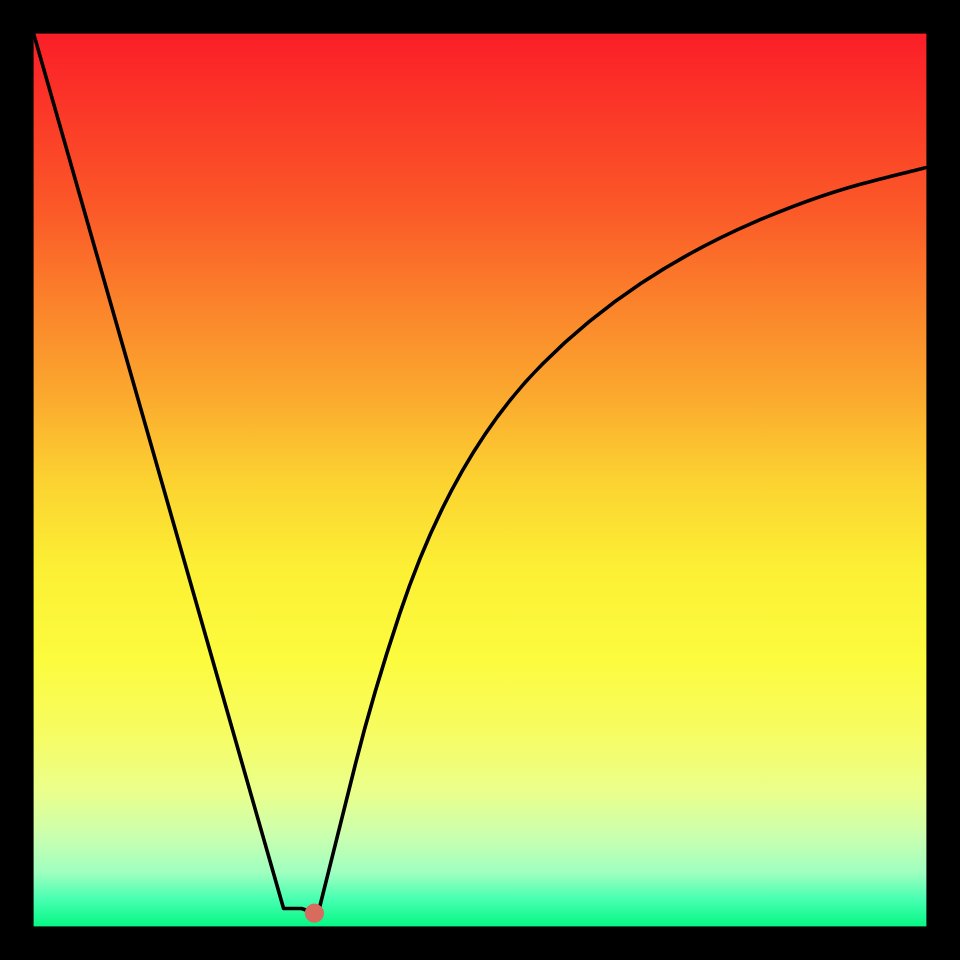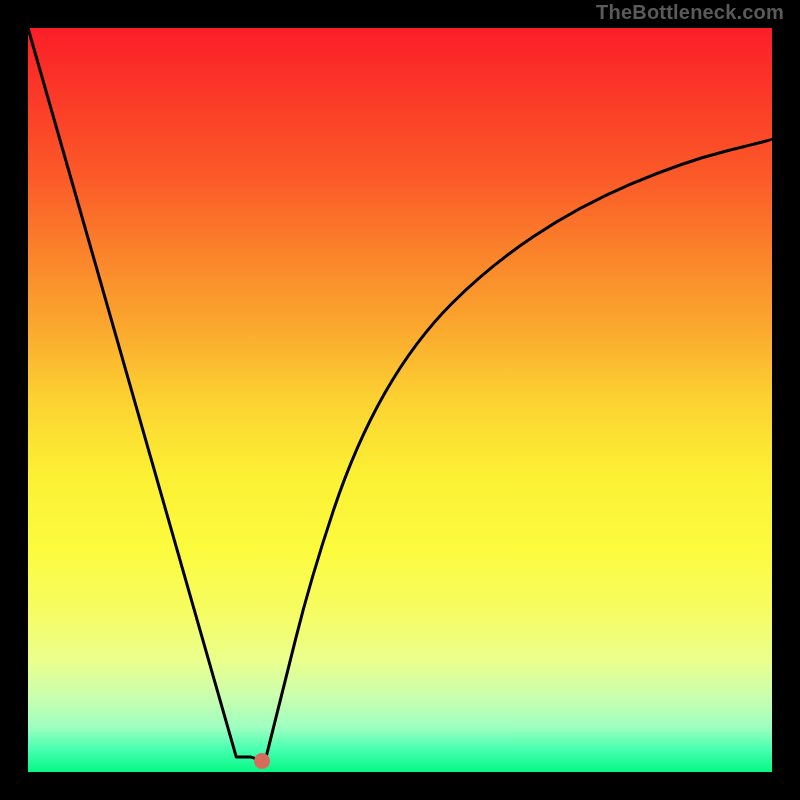--- a/index.html
+++ b/index.html
@@ -64,21 +64,20 @@
     height: 16px;
     border-radius: 50%;
     background: #d66b5e;
     transform: translate(-50%, -50%);
   }
 </style>
 </head>
 <body>
 
 <div class="frame">
-  <div class="watermark">TheBottleneck.com</div>
 
   <div class="plot">
     <svg class="curve" viewBox="0 0 744 744" preserveAspectRatio="none">
       <path fill="none" stroke="#000" stroke-width="3" stroke-linecap="round" stroke-linejoin="round" d="M 0 0 L 208.32000000000002 729.12 L 223.2 729.12 L 234.36 732.84 L 238.08 729.12 Q 238.08 729.12 245.52 699.36 Q 252.96 669.6 267.84000000000003 610.0799999999999 Q 282.72 550.56 305.04 483.59999999999997 Q 327.36 416.64 357.12 364.56 Q 386.88 312.48 424.08 275.28 Q 461.28 238.07999999999998 505.91999999999996 208.31999999999996 Q 550.56 178.55999999999995 602.64 156.24 Q 654.72 133.92000000000007 699.36 122.76000000000005 T 744 111.60000000000002"></path>
     </svg>
     <div class="dot" style="left: 234.36px; top: 732.84px;"></div>
   </div>
 </div>
 
 </body></html>

